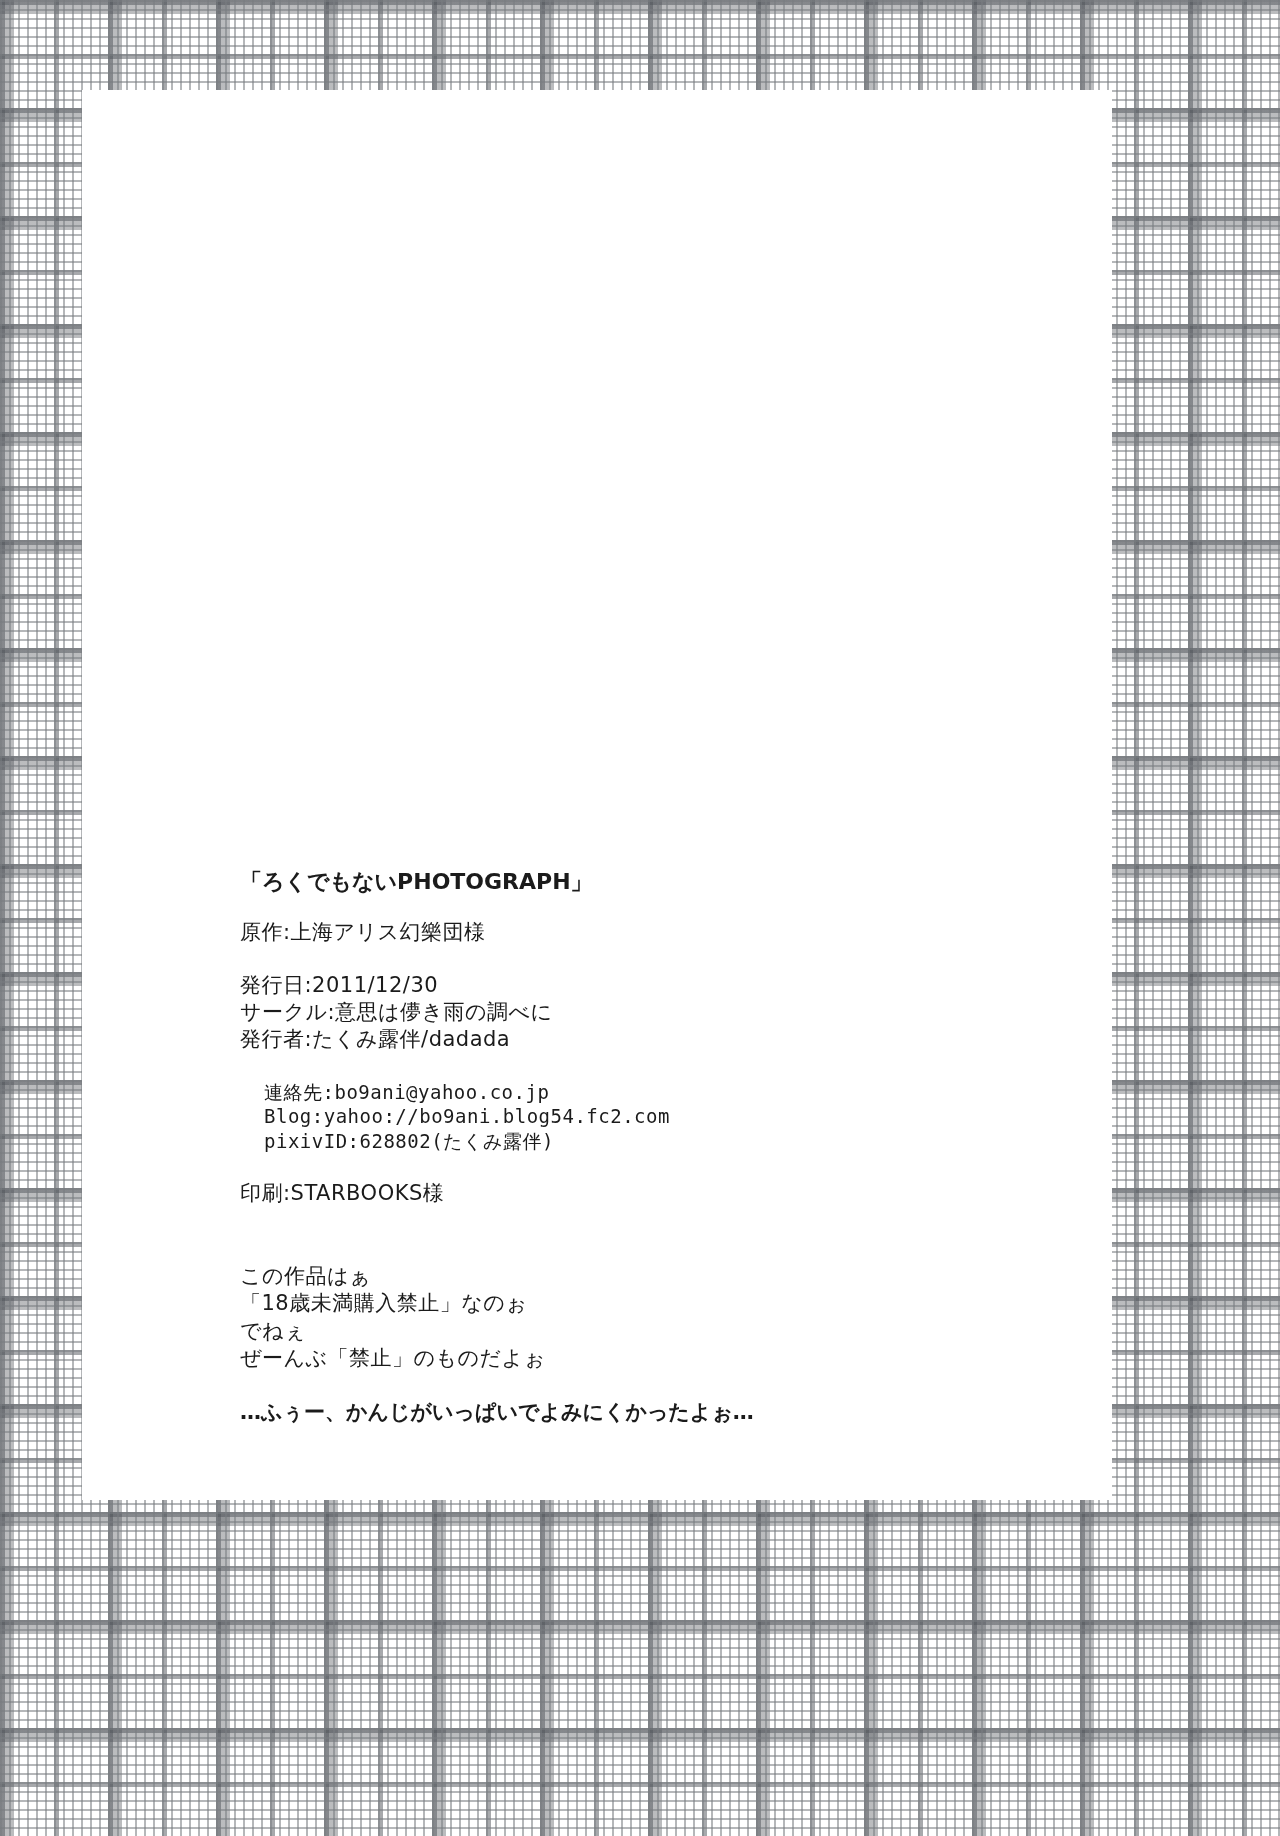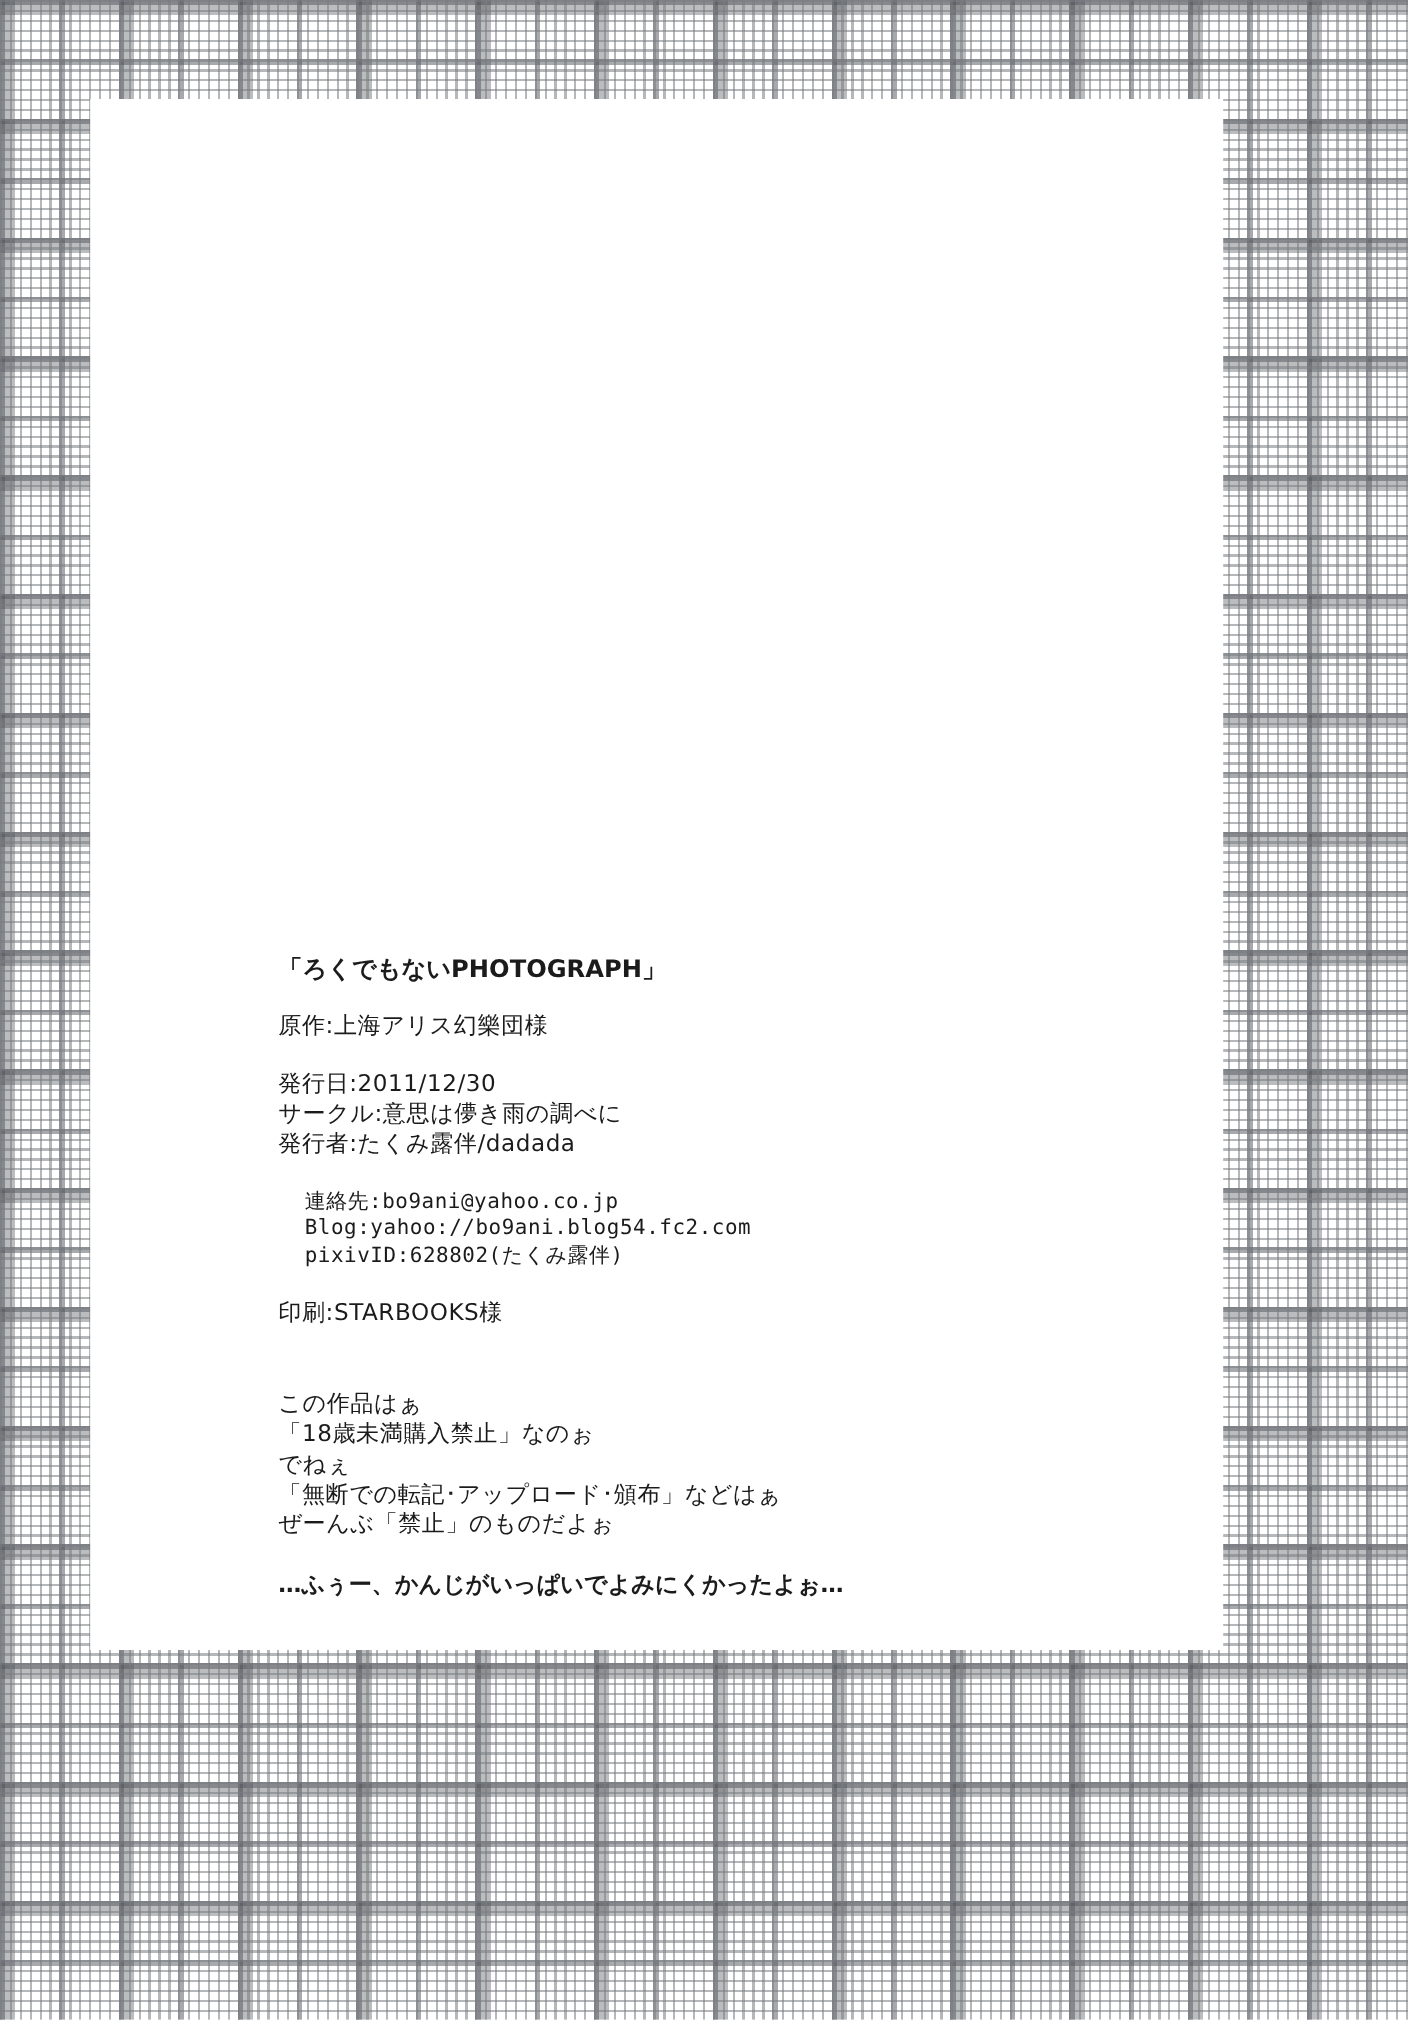--- a/index.html
+++ b/index.html
@@ -54,21 +54,21 @@
     left: 82px;
     top: 90px;
     width: 1030px;
     height: 1410px;
     background: #ffffff;
   }
 
   
   .colophon {
     position: absolute;
-    left: 253px;
+    left: 240px;
     top: 868px;
     width: 720px;
     color: #1b1b1b;
   }
 
   .line {
     white-space: pre;
     line-height: 1.30;
   }
 
@@ -134,21 +134,20 @@
     <div class="gap-md"></div>
 
     <div class="line jp">印刷:STARBOOKS様</div>
 
     <div class="gap-xl"></div>
 
     <div class="notice">
       <div class="line jp">この作品はぁ</div>
       <div class="line jp">「18歳未満購入禁止」なのぉ</div>
       <div class="line jp">でねぇ</div>
-      <div class="line jp">「無断での転記･アップロード･頒布」などはぁ</div>
       <div class="line jp">ぜーんぶ「禁止」のものだよぉ</div>
     </div>
 
     <div class="gap-md"></div>
 
     <div class="footnote">…ふぅー、かんじがいっぱいでよみにくかったよぉ…</div>
 
   </div>
 </div>
 

